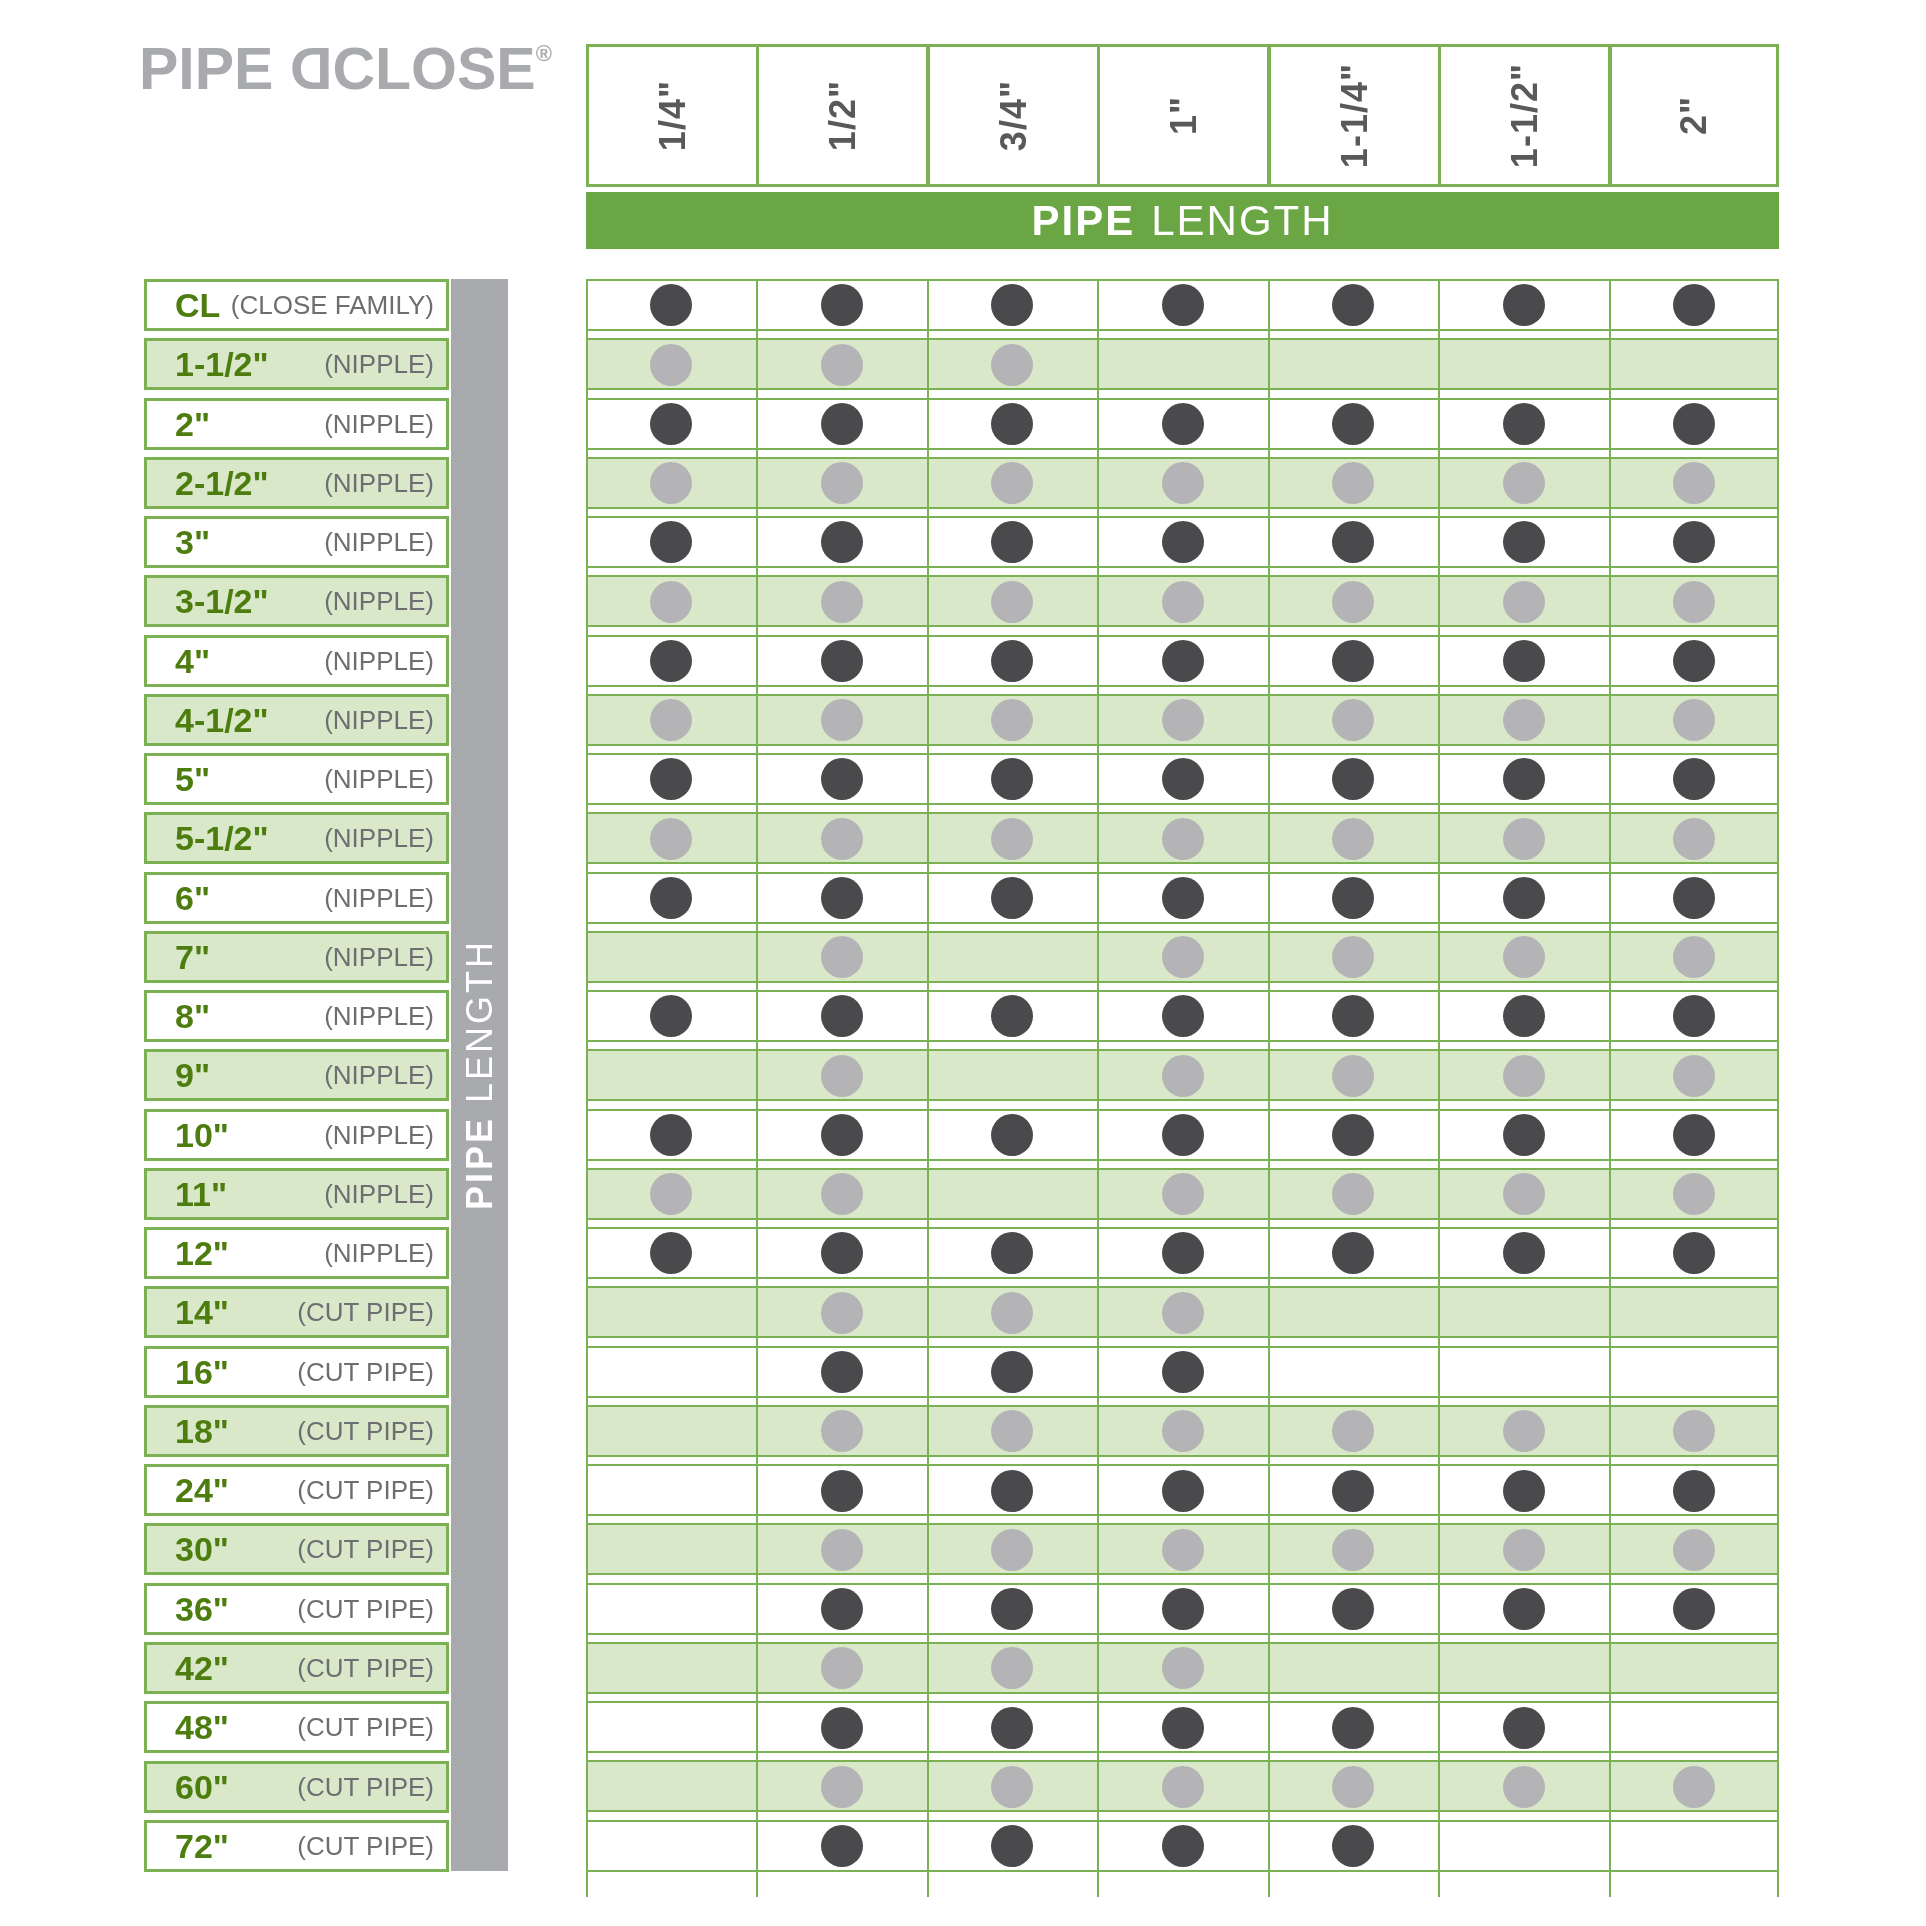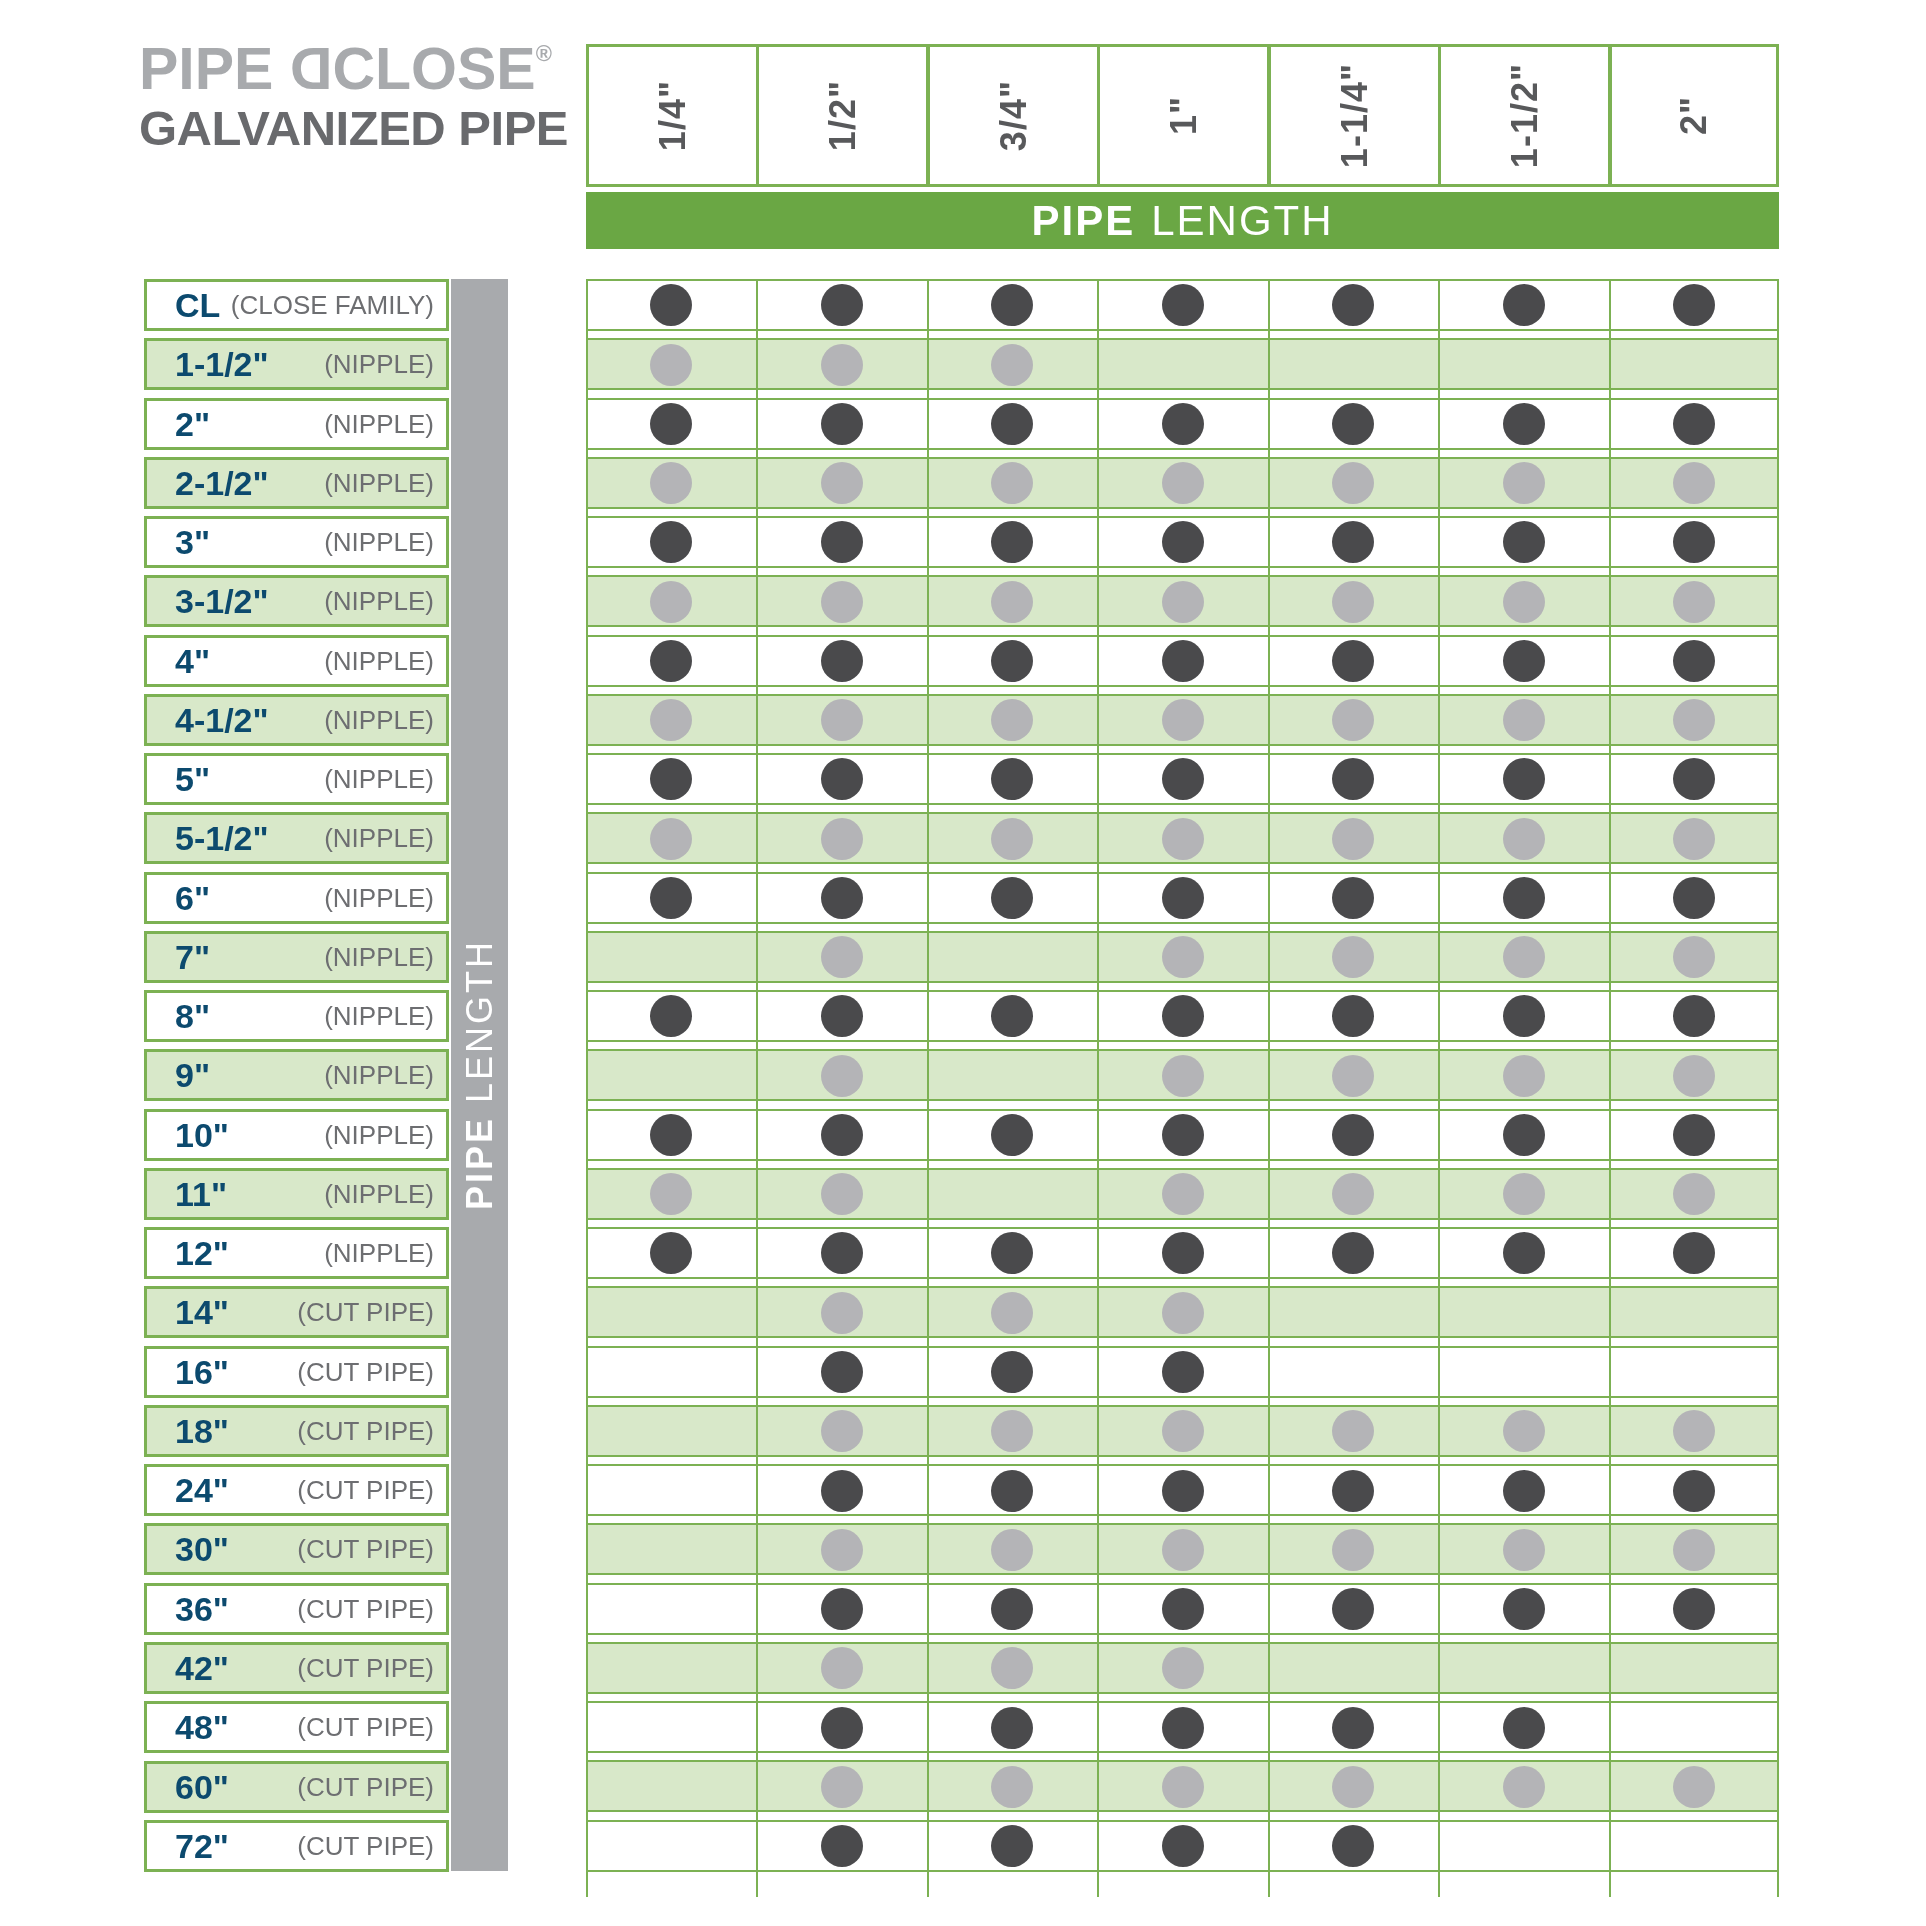--- a/index.html
+++ b/index.html
@@ -35,21 +35,21 @@
     font-size:42px;letter-spacing:2px;
   }
   #banner-pipe{font-weight:700;margin-right:16px;}
   #banner-nominal{font-weight:400;}
   
   .row-label{
     position:absolute;left:144px;width:305px;background:#ffffff;border:3px solid #7cb153;
     box-sizing:border-box;display:flex;align-items:center;
   }
   .row-label.shaded{background:#d8e8c9;}
-  .row-label .size{font-size:34px;font-weight:700;color:#0c4a6e;padding-left:28px;white-space:nowrap;}
+  .row-label .size{font-size:34px;font-weight:700;color:#4d7c0f;padding-left:28px;white-space:nowrap;}
   .row-label .type{font-size:26px;font-weight:400;color:#6d6e71;margin-left:auto;padding-right:12px;white-space:nowrap;}
   
   #pipe-length-bar{
     position:absolute;left:451px;top:279px;width:57px;height:1592px;background:#a8aaad;
     display:flex;align-items:center;justify-content:center;
   }
   #pipe-length-bar span{
     writing-mode:vertical-rl;transform:rotate(180deg);color:#ffffff;font-size:36px;
     letter-spacing:3px;white-space:nowrap;
   }
@@ -68,21 +68,20 @@
 </head>
 <body>
 
 <div id="chart-root">
 
   <div id="logo-block">
     <div id="logo-brand">
       <span>PIPE</span>
       <span> </span><span class="mirrored">D</span><span>CLOSE</span><span id="registered-mark">®</span>
     </div>
-    <div class="title-line">GALVANIZED PIPE</div>
   </div>
 
   <div id="header-row">
       <div class="header-cell" style="left: 0px; width: 173px;">
         <span>1/4"</span>
       </div>
       <div class="header-cell" style="left: 170px; width: 173px;">
         <span>1/2"</span>
       </div>
       <div class="header-cell" style="left: 341px; width: 173px;">

